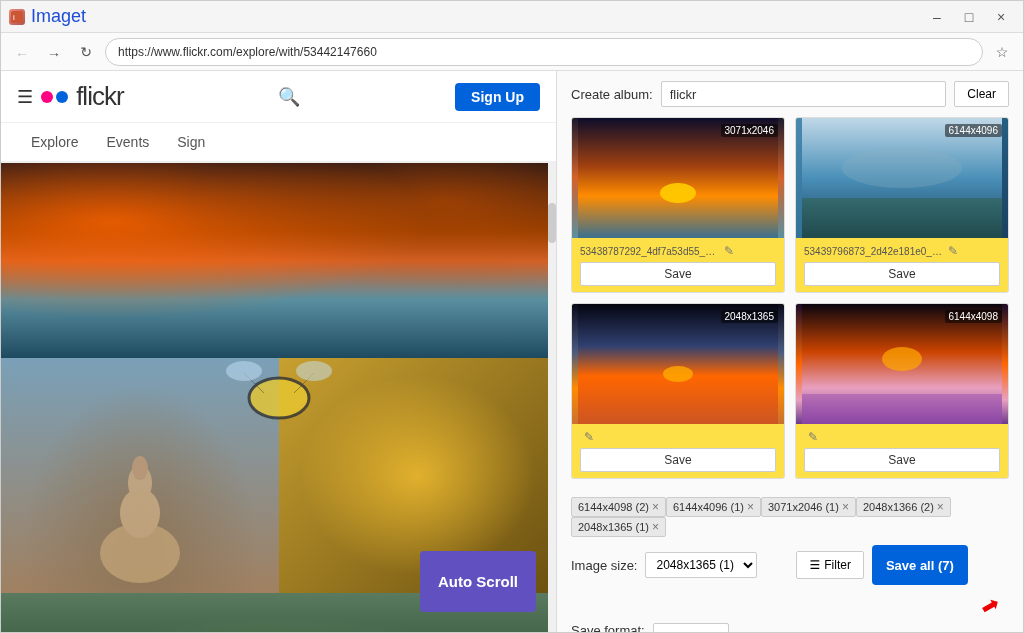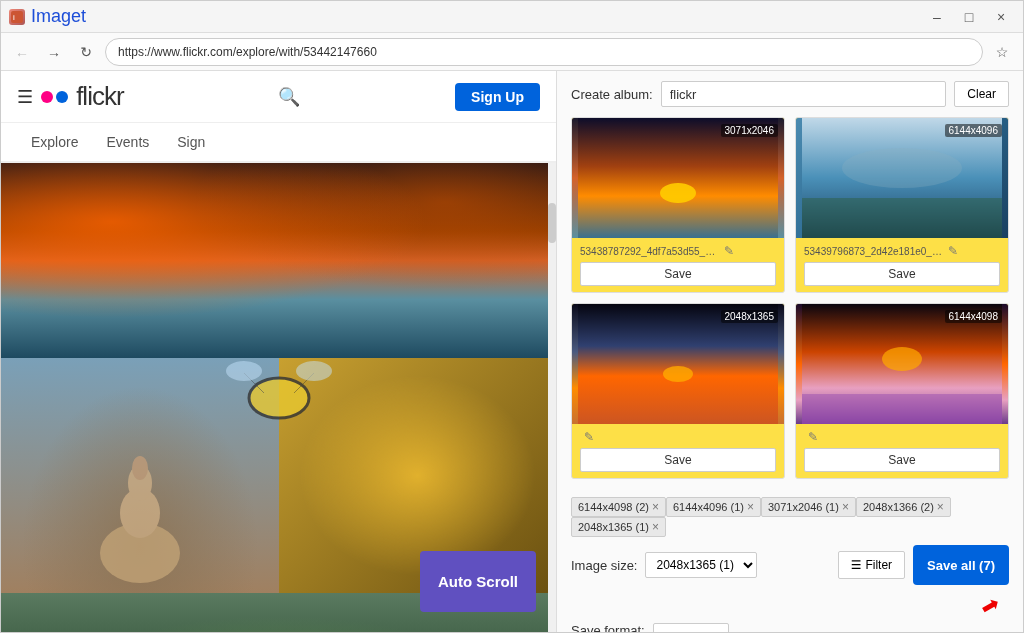--- a/index.html
+++ b/index.html
@@ -98,21 +98,21 @@
     .image-filename { font-size: 11px; color: #555; display: flex; align-items: center; gap: 4px; margin-bottom: 4px; }
     .edit-icon { color: #777; cursor: pointer; font-size: 12px; }
     .save-img-btn { width: 100%; height: 24px; background: white; border: 1px solid #ccc; border-radius: 2px; font-size: 12px; cursor: pointer; color: #333; }
 
     
     .filter-tags { display: flex; flex-wrap: wrap; margin-bottom: 8px; margin-top: 8px; }
     .tag { display: flex; align-items: center; gap: 3px; background: #e8e8e8; border: 1px solid #ccc; border-radius: 2px; padding: 2px 6px; font-size: 11px; color: #333; }
     .tag-x { cursor: pointer; color: #777; font-size: 12px; }
 
     
-    .options-row { display: flex; align-items: center; justify-content: space-between; margin-bottom: 8px; }
+    .options-row { display: flex; align-items: center; margin-bottom: 8px; gap: 39px; }
     .options-left { display: flex; align-items: center; gap: 8px; }
     .size-label { font-size: 13px; color: #333; }
     .size-select { height: 26px; border: 1px solid #ccc; background: white; padding: 0 6px; font-size: 12px; border-radius: 2px; cursor: pointer; }
     .options-right { display: flex; align-items: center; gap: 8px; }
     .filter-btn { height: 28px; padding: 0 12px; border: 1px solid #ccc; background: white; font-size: 12px; cursor: pointer; border-radius: 2px; display: flex; align-items: center; gap: 4px; }
     .save-all-btn { height: 40px; padding: 0 14px; background: #0063dc; color: white; border: none; border-radius: 4px; font-size: 13px; font-weight: 600; cursor: pointer; }
 
     
     .arrow-area { display: flex; justify-content: flex-end; padding-right: 10px; margin-bottom: 4px; }
     .red-arrow { color: #e00; font-size: 22px; transform: rotate(-30deg); display: inline-block; }

